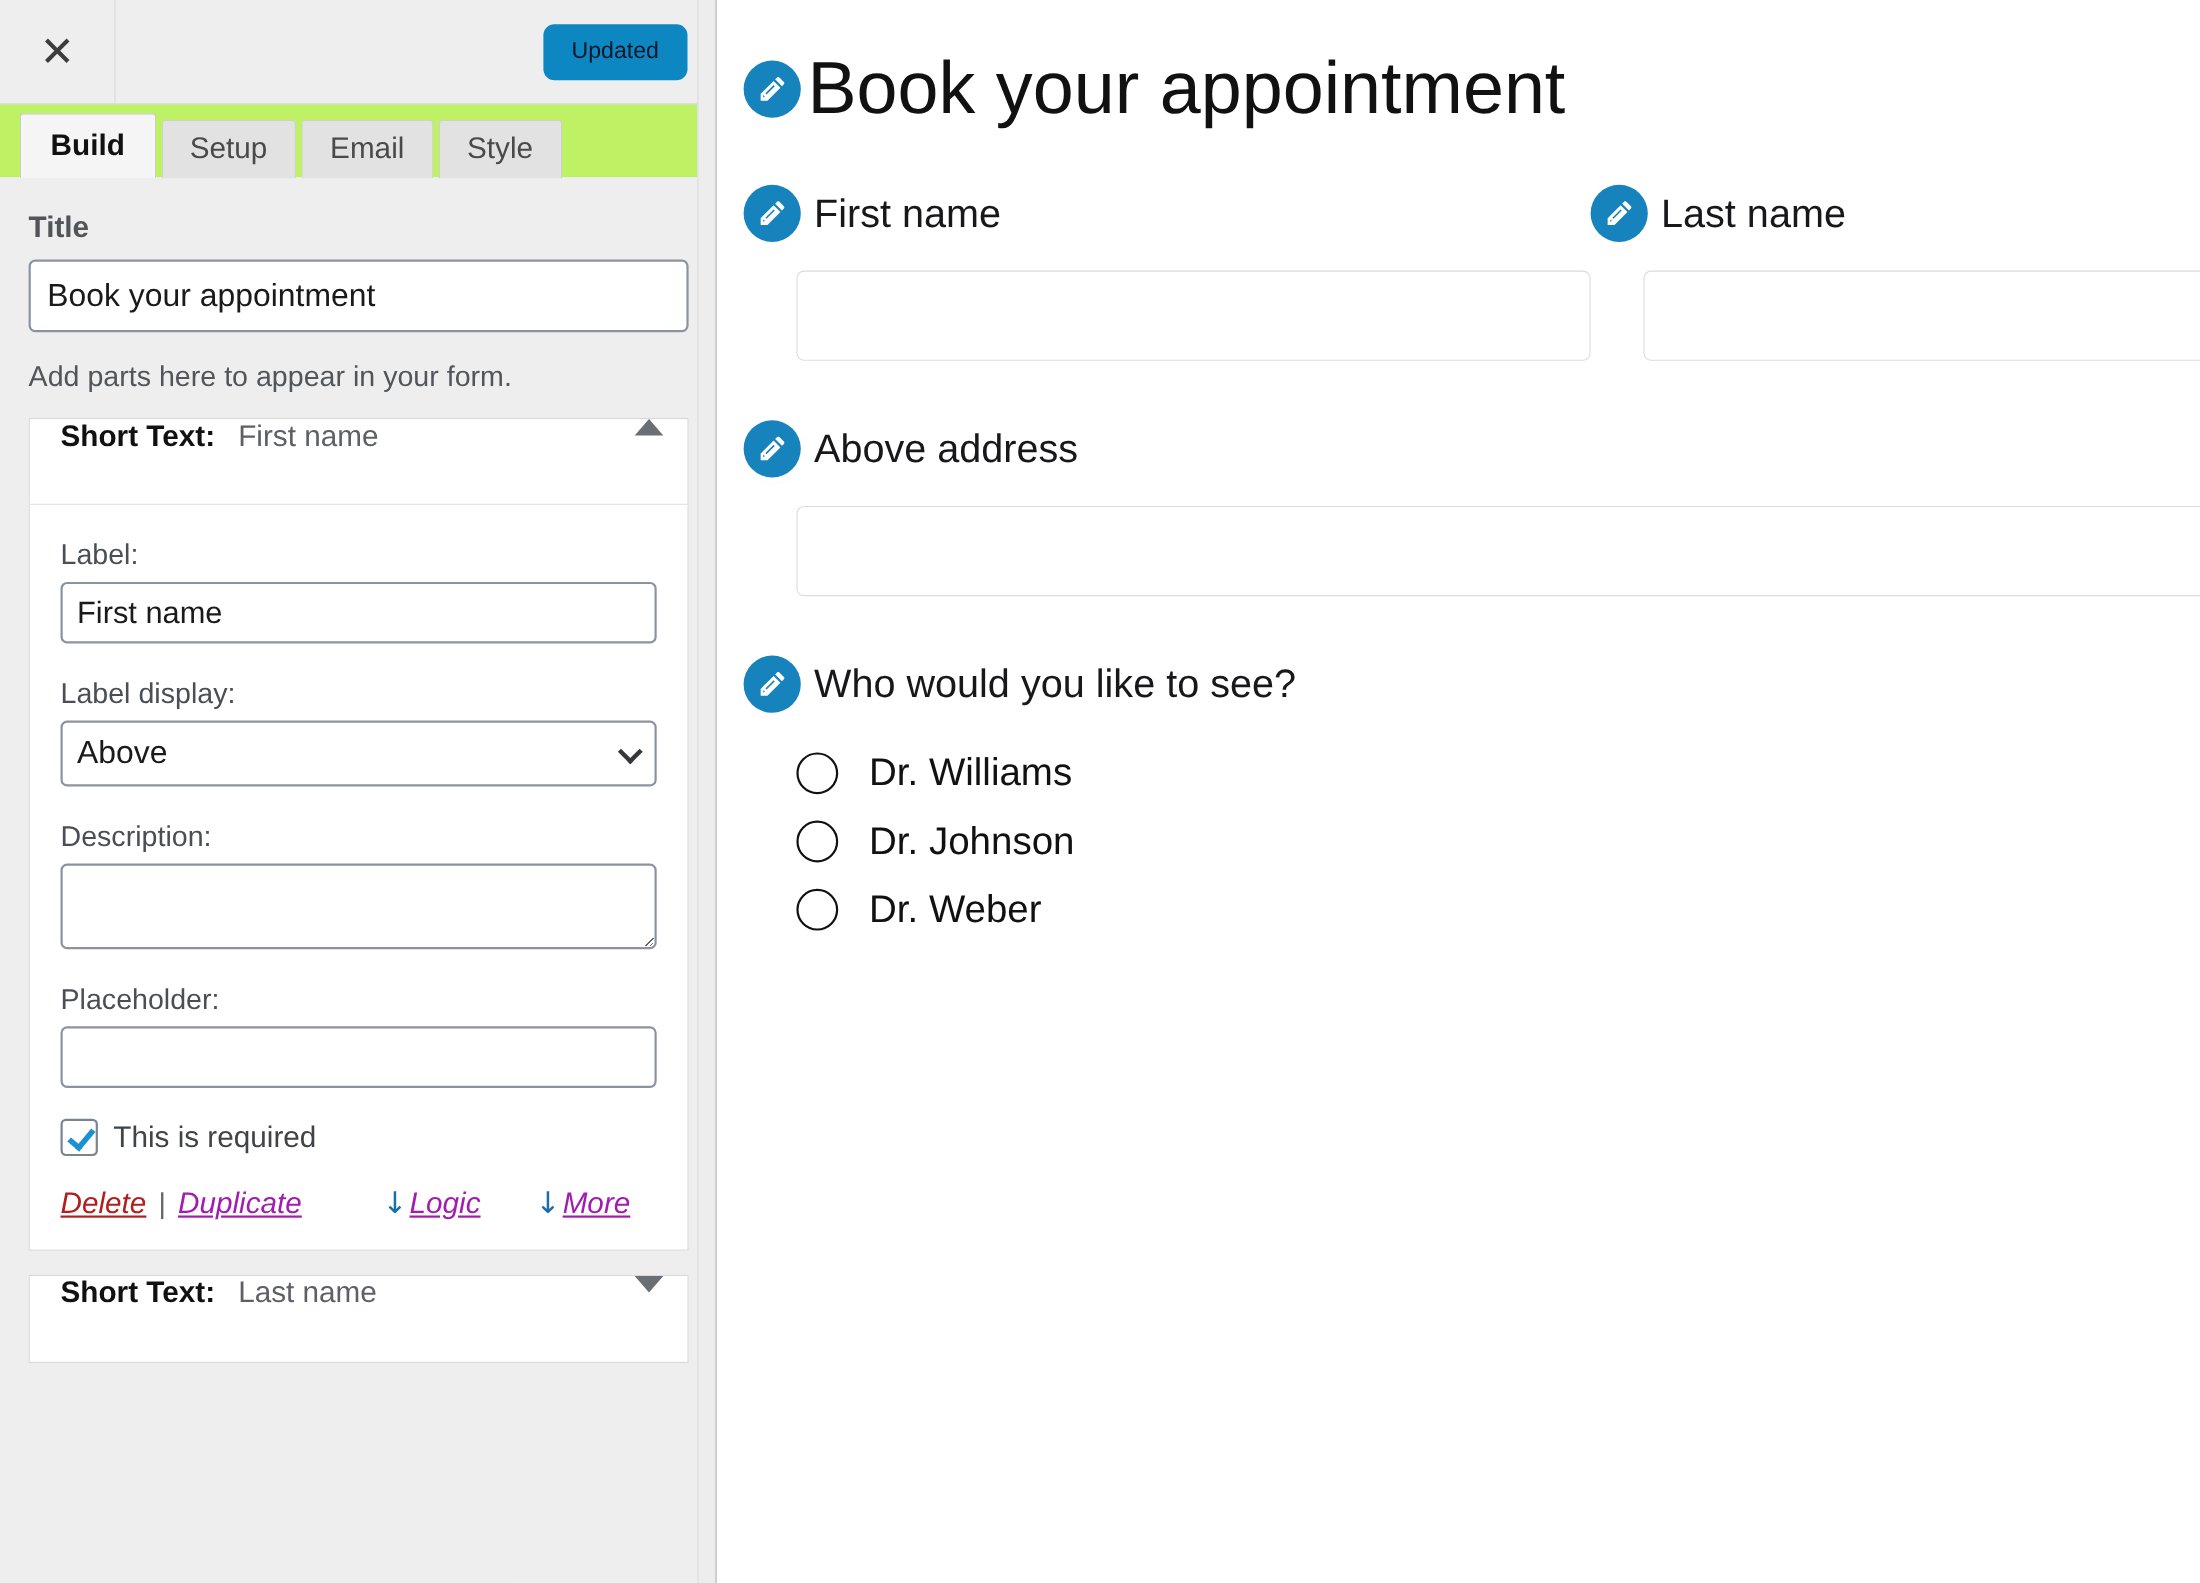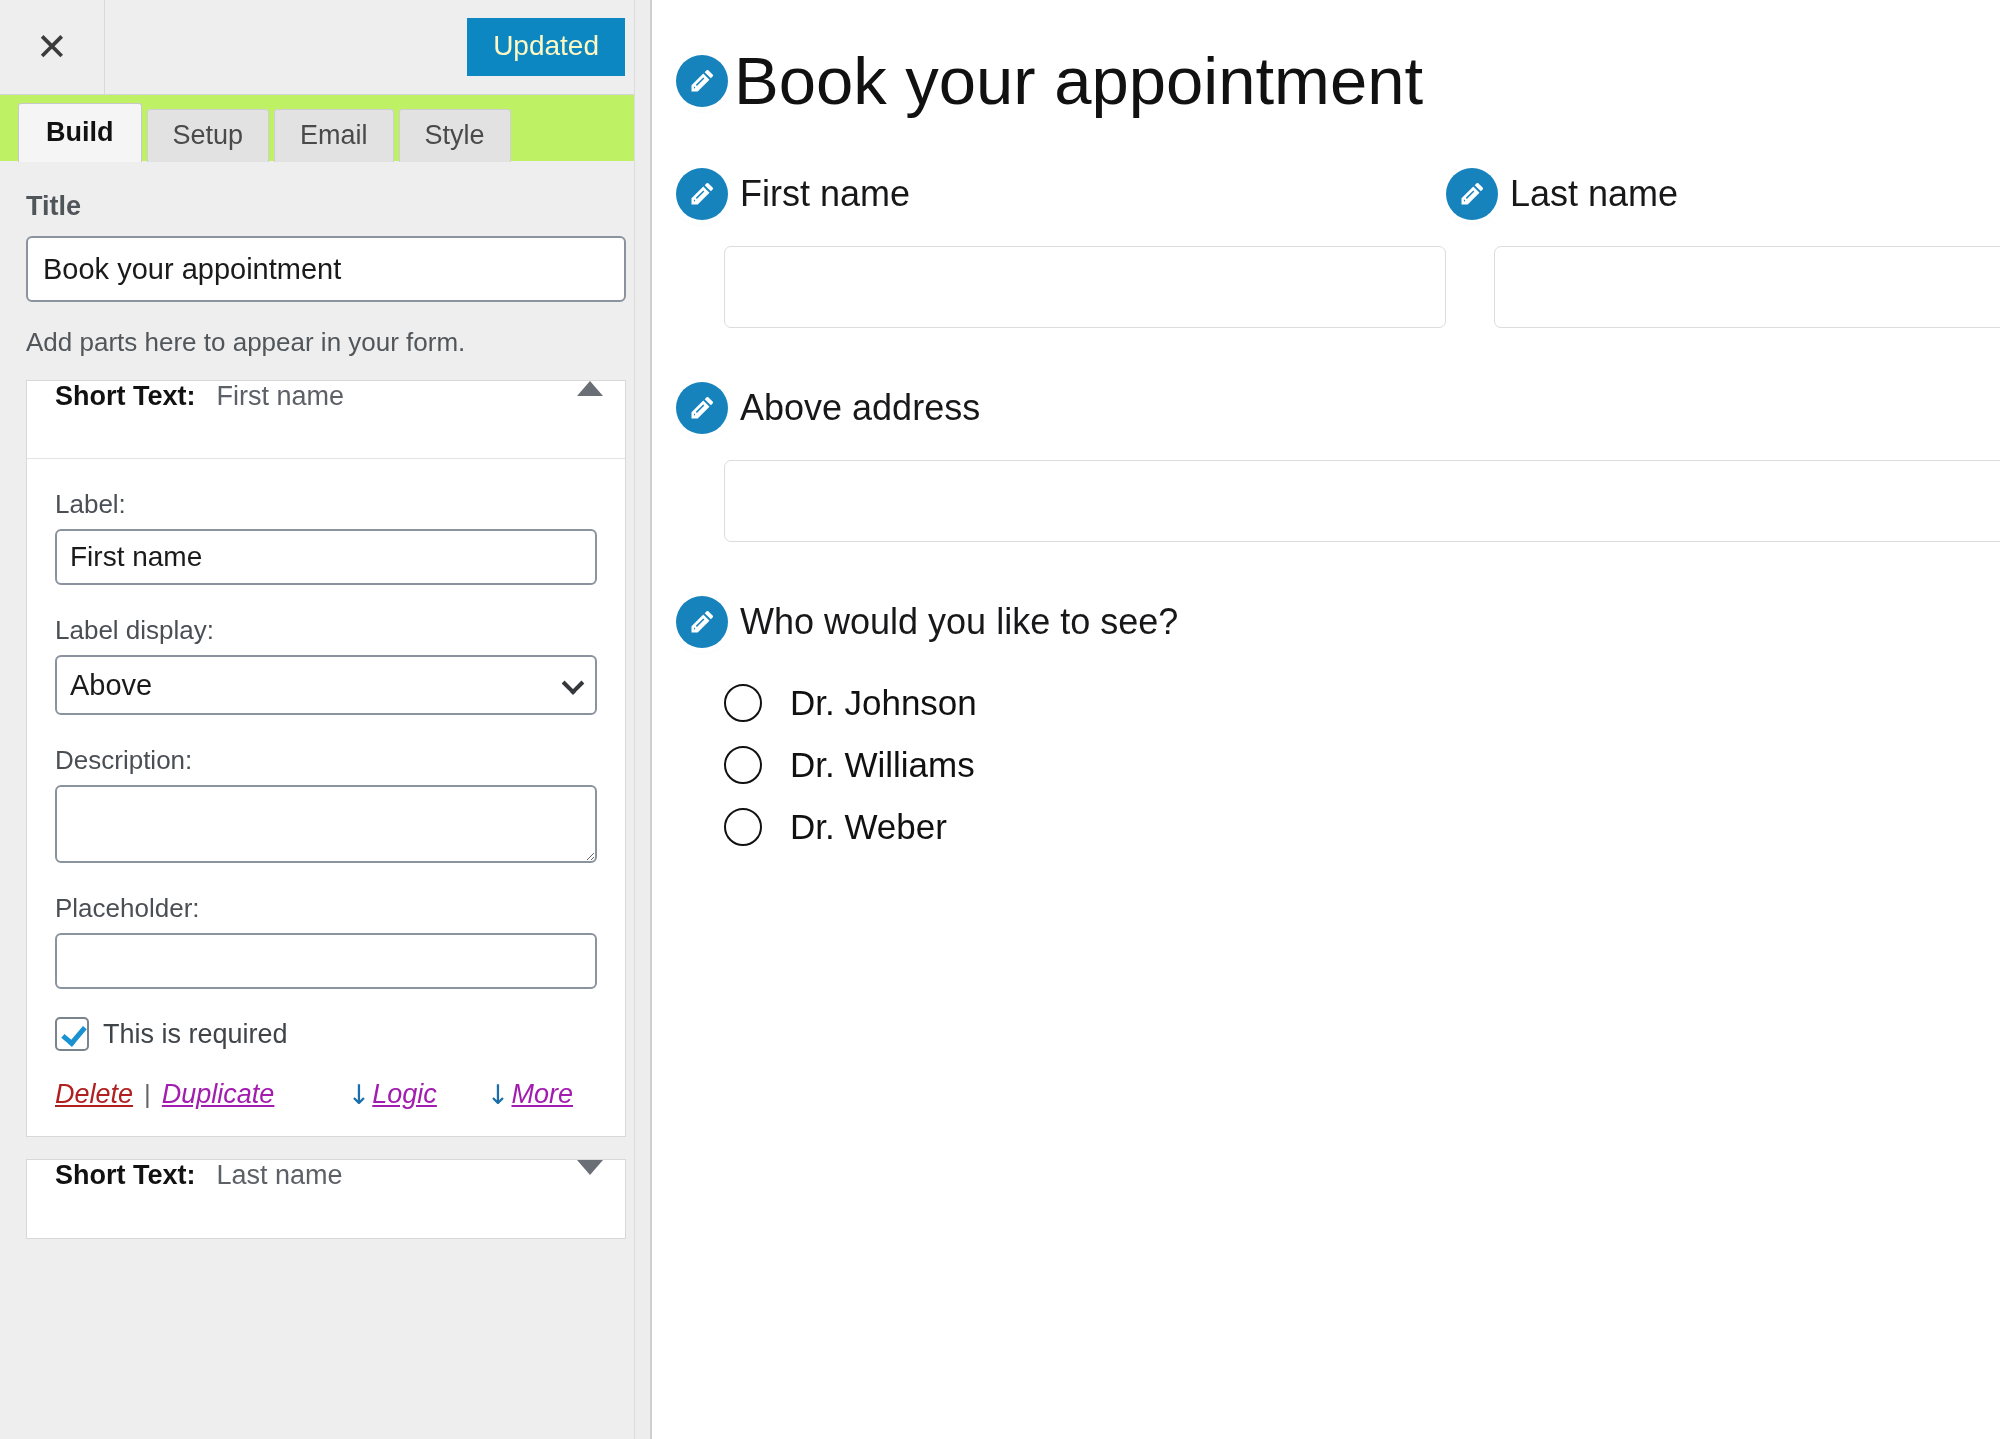--- a/index.html
+++ b/index.html
@@ -50,24 +50,24 @@
     font-size: 38px;
     line-height: 1;
     color: #3c3c3c;
     font-weight: 700;
     font-family: "DejaVu Sans", sans-serif;
   }
   .topbar-spacer { flex: 1; }
   .updated-btn {
     margin-right: 27px;
     background: #0d87c1;
-    color: #fef9c3;
+    color: #0f172a;
     border: none;
-    border-radius: 0;
-    font-size: 28px;
+    border-radius: 10px;
+    font-size: 21px;
     font-family: "Liberation Sans", sans-serif;
     padding: 14px 26px 16px 26px;
     cursor: default;
     line-height: 1;
   }
 
   
   .tabs {
     position: relative;
     height: 66px;
@@ -544,25 +544,25 @@
           <svg viewBox="0 0 24 24" aria-hidden="true">
             <path fill="#ffffff" d="M17.6 2.9c-.5-.5-1.3-.5-1.8 0L14.3 4.4l5.3 5.3 1.5-1.5c.5-.5.5-1.3 0-1.8L17.6 2.9zM13.1 5.6L3 15.7V21h5.3L18.4 10.9 13.1 5.6zm-8 13.1v-2.2l1.2 1.2-1.2 1zm1.6-3.4l6.4-6.4.9.9-6.4 6.4-.9-.9z"></path>
           </svg>
         </span>
         <span class="fld-label">Who would you like to see?</span>
       </div>
 
       <div class="radio-group">
         <div class="radio-row">
           <span class="radio-dot"></span>
-          <span class="radio-label">Dr. Johnson</span>
+          <span class="radio-label">Dr. Williams</span>
         </div>
         <div class="radio-row">
           <span class="radio-dot"></span>
-          <span class="radio-label">Dr. Williams</span>
+          <span class="radio-label">Dr. Johnson</span>
         </div>
         <div class="radio-row">
           <span class="radio-dot"></span>
           <span class="radio-label">Dr. Weber</span>
         </div>
       </div>
     </div>
 
 
   </div>

